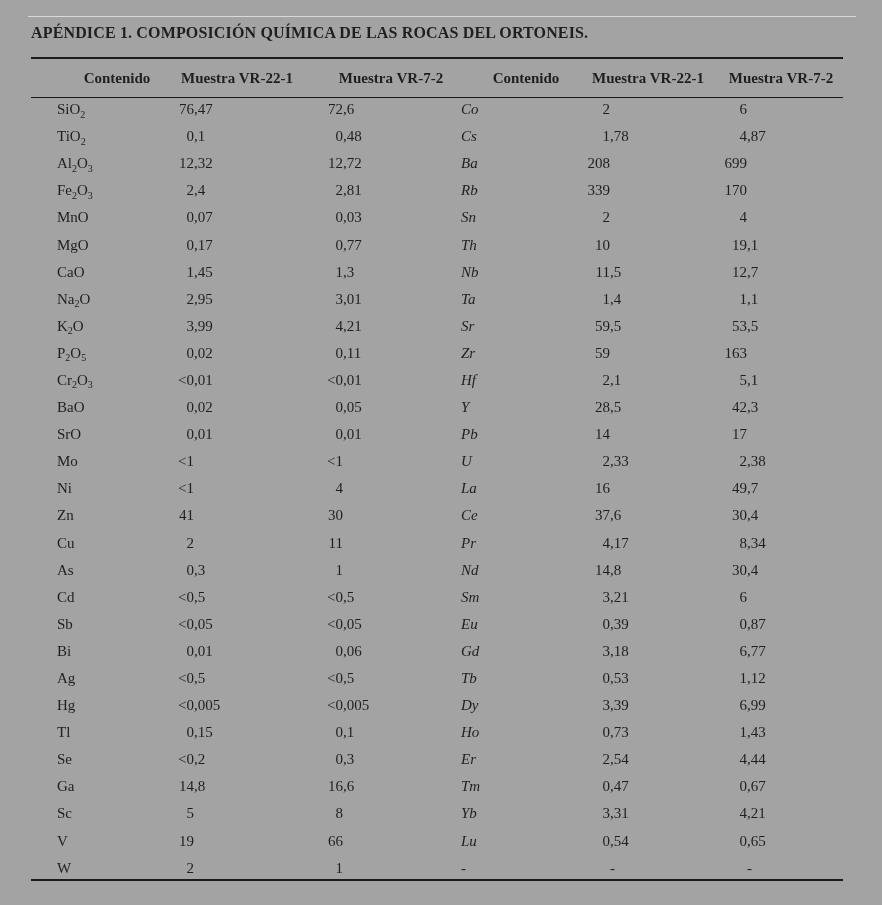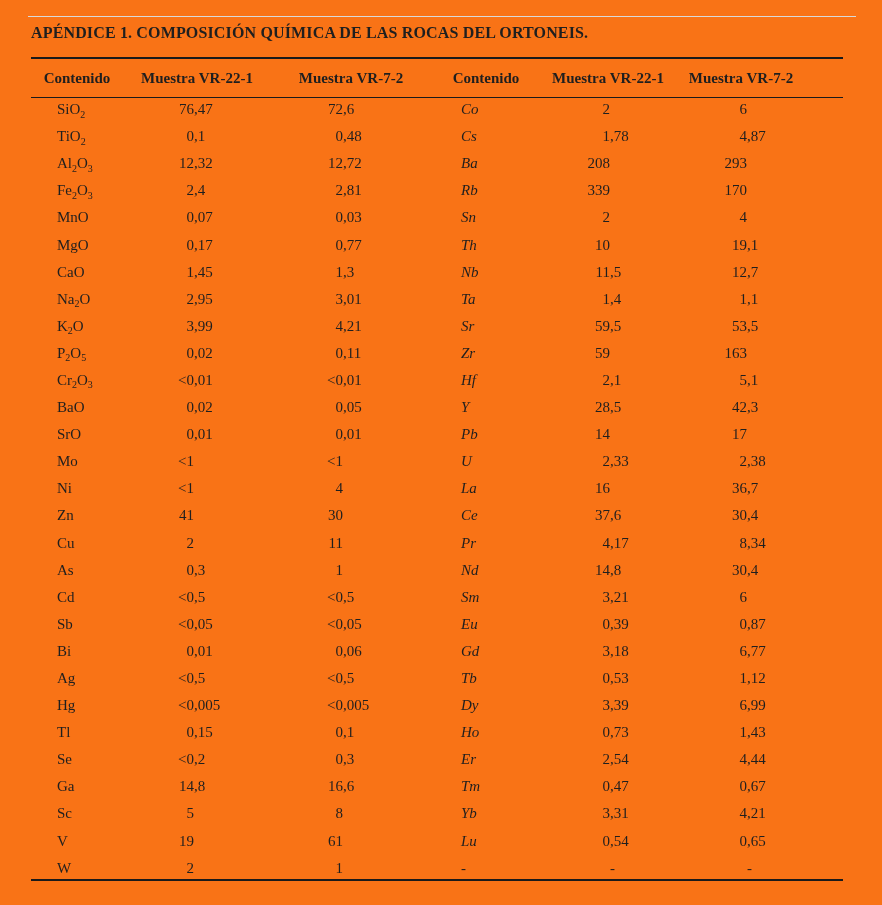--- a/index.html
+++ b/index.html
@@ -1,33 +1,33 @@
 <!DOCTYPE html>
 <html style="--text: #1f1f1f; --rule: #1a1a1a; --artifact: #d9d9d9;"><head>
 <meta charset="utf-8">
 <style>
   html,body{margin:0;padding:0;background:#ffffff;}
   .page{
-    position:relative;width:882px;height:905px;background:#f97316;overflow:hidden;
+    position:relative;width:882px;height:905px;background:#a3a3a3;overflow:hidden;
     font-family:"Liberation Serif", "DejaVu Serif", serif;
     color:var(--text,#1f1f1f);
   }
   .scan-line{position:absolute;left:28px;top:16px;width:828px;height:1px;background:var(--artifact,#d9d9d9);}
   .title{
     position:absolute;left:31px;top:24px;font-size:16px;font-weight:bold;
     white-space:nowrap;letter-spacing:0.15px;
   }
   .rule{position:absolute;left:31px;width:812px;background:var(--rule,#1a1a1a);}
   .rule-top{top:57px;height:2px;}
   .rule-mid{top:96.5px;height:1.7px;}
   .rule-bottom{top:879px;height:2px;}
   .thead{position:absolute;left:0;top:59px;width:882px;height:37px;}
   .th{
     position:absolute;top:50%;transform:translate(-50%,-50%);
-    font-weight:bold;font-size:15px;white-space:nowrap;
+    font-weight:bold;font-size:15px;white-space:nowrap;margin-left:40px;
   }
   .tbody{position:absolute;left:31px;top:96px;width:812px;}
   .trow{
     display:grid;grid-template-columns:104px 115px 175px 120px 115px 183px;
     height:27.1px;align-items:center;font-size:15px;
   }
   .cell{display:block;}
   .lab{white-space:nowrap;}
   .c1{padding-left:26px;}
   .c4{padding-left:36px;font-style:italic;}
@@ -110,21 +110,21 @@
         <span class="cell val c3">
           <span class="vi">12</span>
           <span class="vf">,72</span>
         </span>
         <span class="cell lab c4">Ba</span>
         <span class="cell val c5">
           <span class="vi">208</span>
           <span class="vf"></span>
         </span>
         <span class="cell val c6">
-          <span class="vi">293</span>
+          <span class="vi">699</span>
           <span class="vf"></span>
         </span>
       </div>
       <div class="trow">
         <span class="cell lab c1">Fe<span class="sub">2</span>O<span class="sub">3</span></span>
         <span class="cell val c2">
           <span class="vi">2</span>
           <span class="vf">,4</span>
         </span>
         <span class="cell val c3">
@@ -350,21 +350,21 @@
         <span class="cell val c3">
           <span class="vi">4</span>
           <span class="vf"></span>
         </span>
         <span class="cell lab c4">La</span>
         <span class="cell val c5">
           <span class="vi">16</span>
           <span class="vf"></span>
         </span>
         <span class="cell val c6">
-          <span class="vi">36</span>
+          <span class="vi">49</span>
           <span class="vf">,7</span>
         </span>
       </div>
       <div class="trow">
         <span class="cell lab c1">Zn</span>
         <span class="cell val c2">
           <span class="vi">41</span>
           <span class="vf"></span>
         </span>
         <span class="cell val c3">
@@ -601,21 +601,21 @@
           <span class="vf">,21</span>
         </span>
       </div>
       <div class="trow">
         <span class="cell lab c1">V</span>
         <span class="cell val c2">
           <span class="vi">19</span>
           <span class="vf"></span>
         </span>
         <span class="cell val c3">
-          <span class="vi">61</span>
+          <span class="vi">66</span>
           <span class="vf"></span>
         </span>
         <span class="cell lab c4">Lu</span>
         <span class="cell val c5">
           <span class="vi">0</span>
           <span class="vf">,54</span>
         </span>
         <span class="cell val c6">
           <span class="vi">0</span>
           <span class="vf">,65</span>

